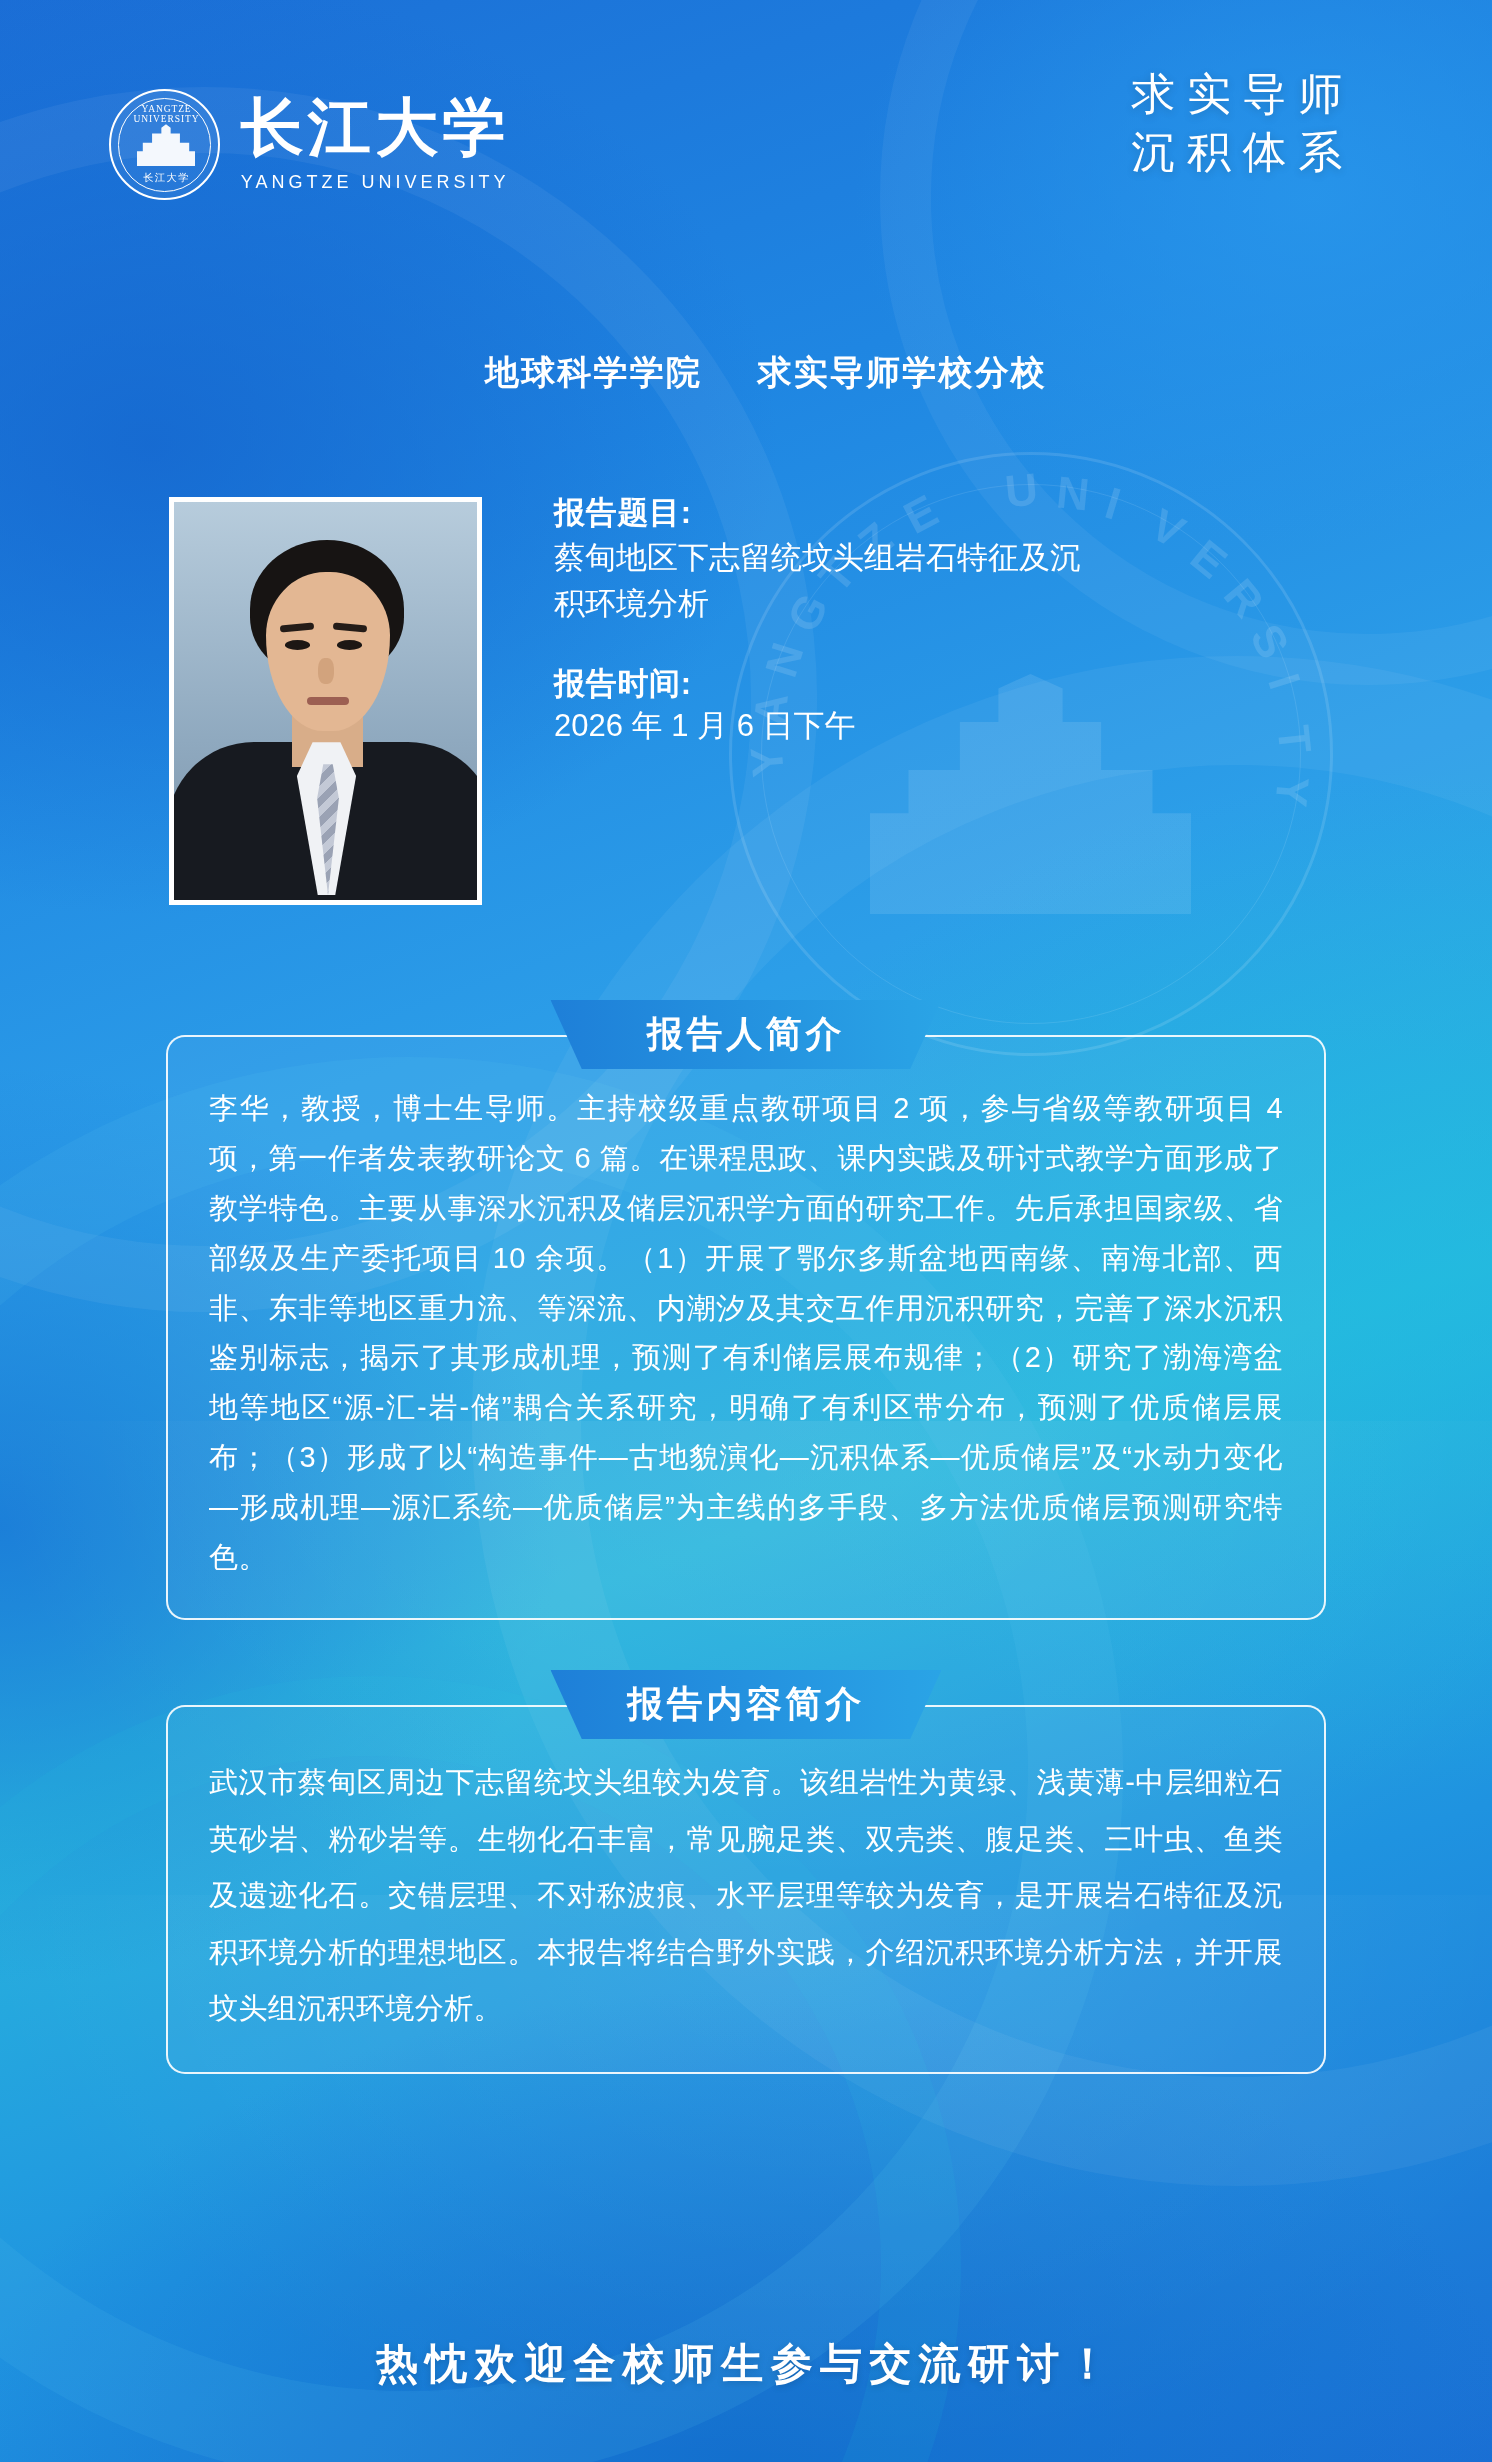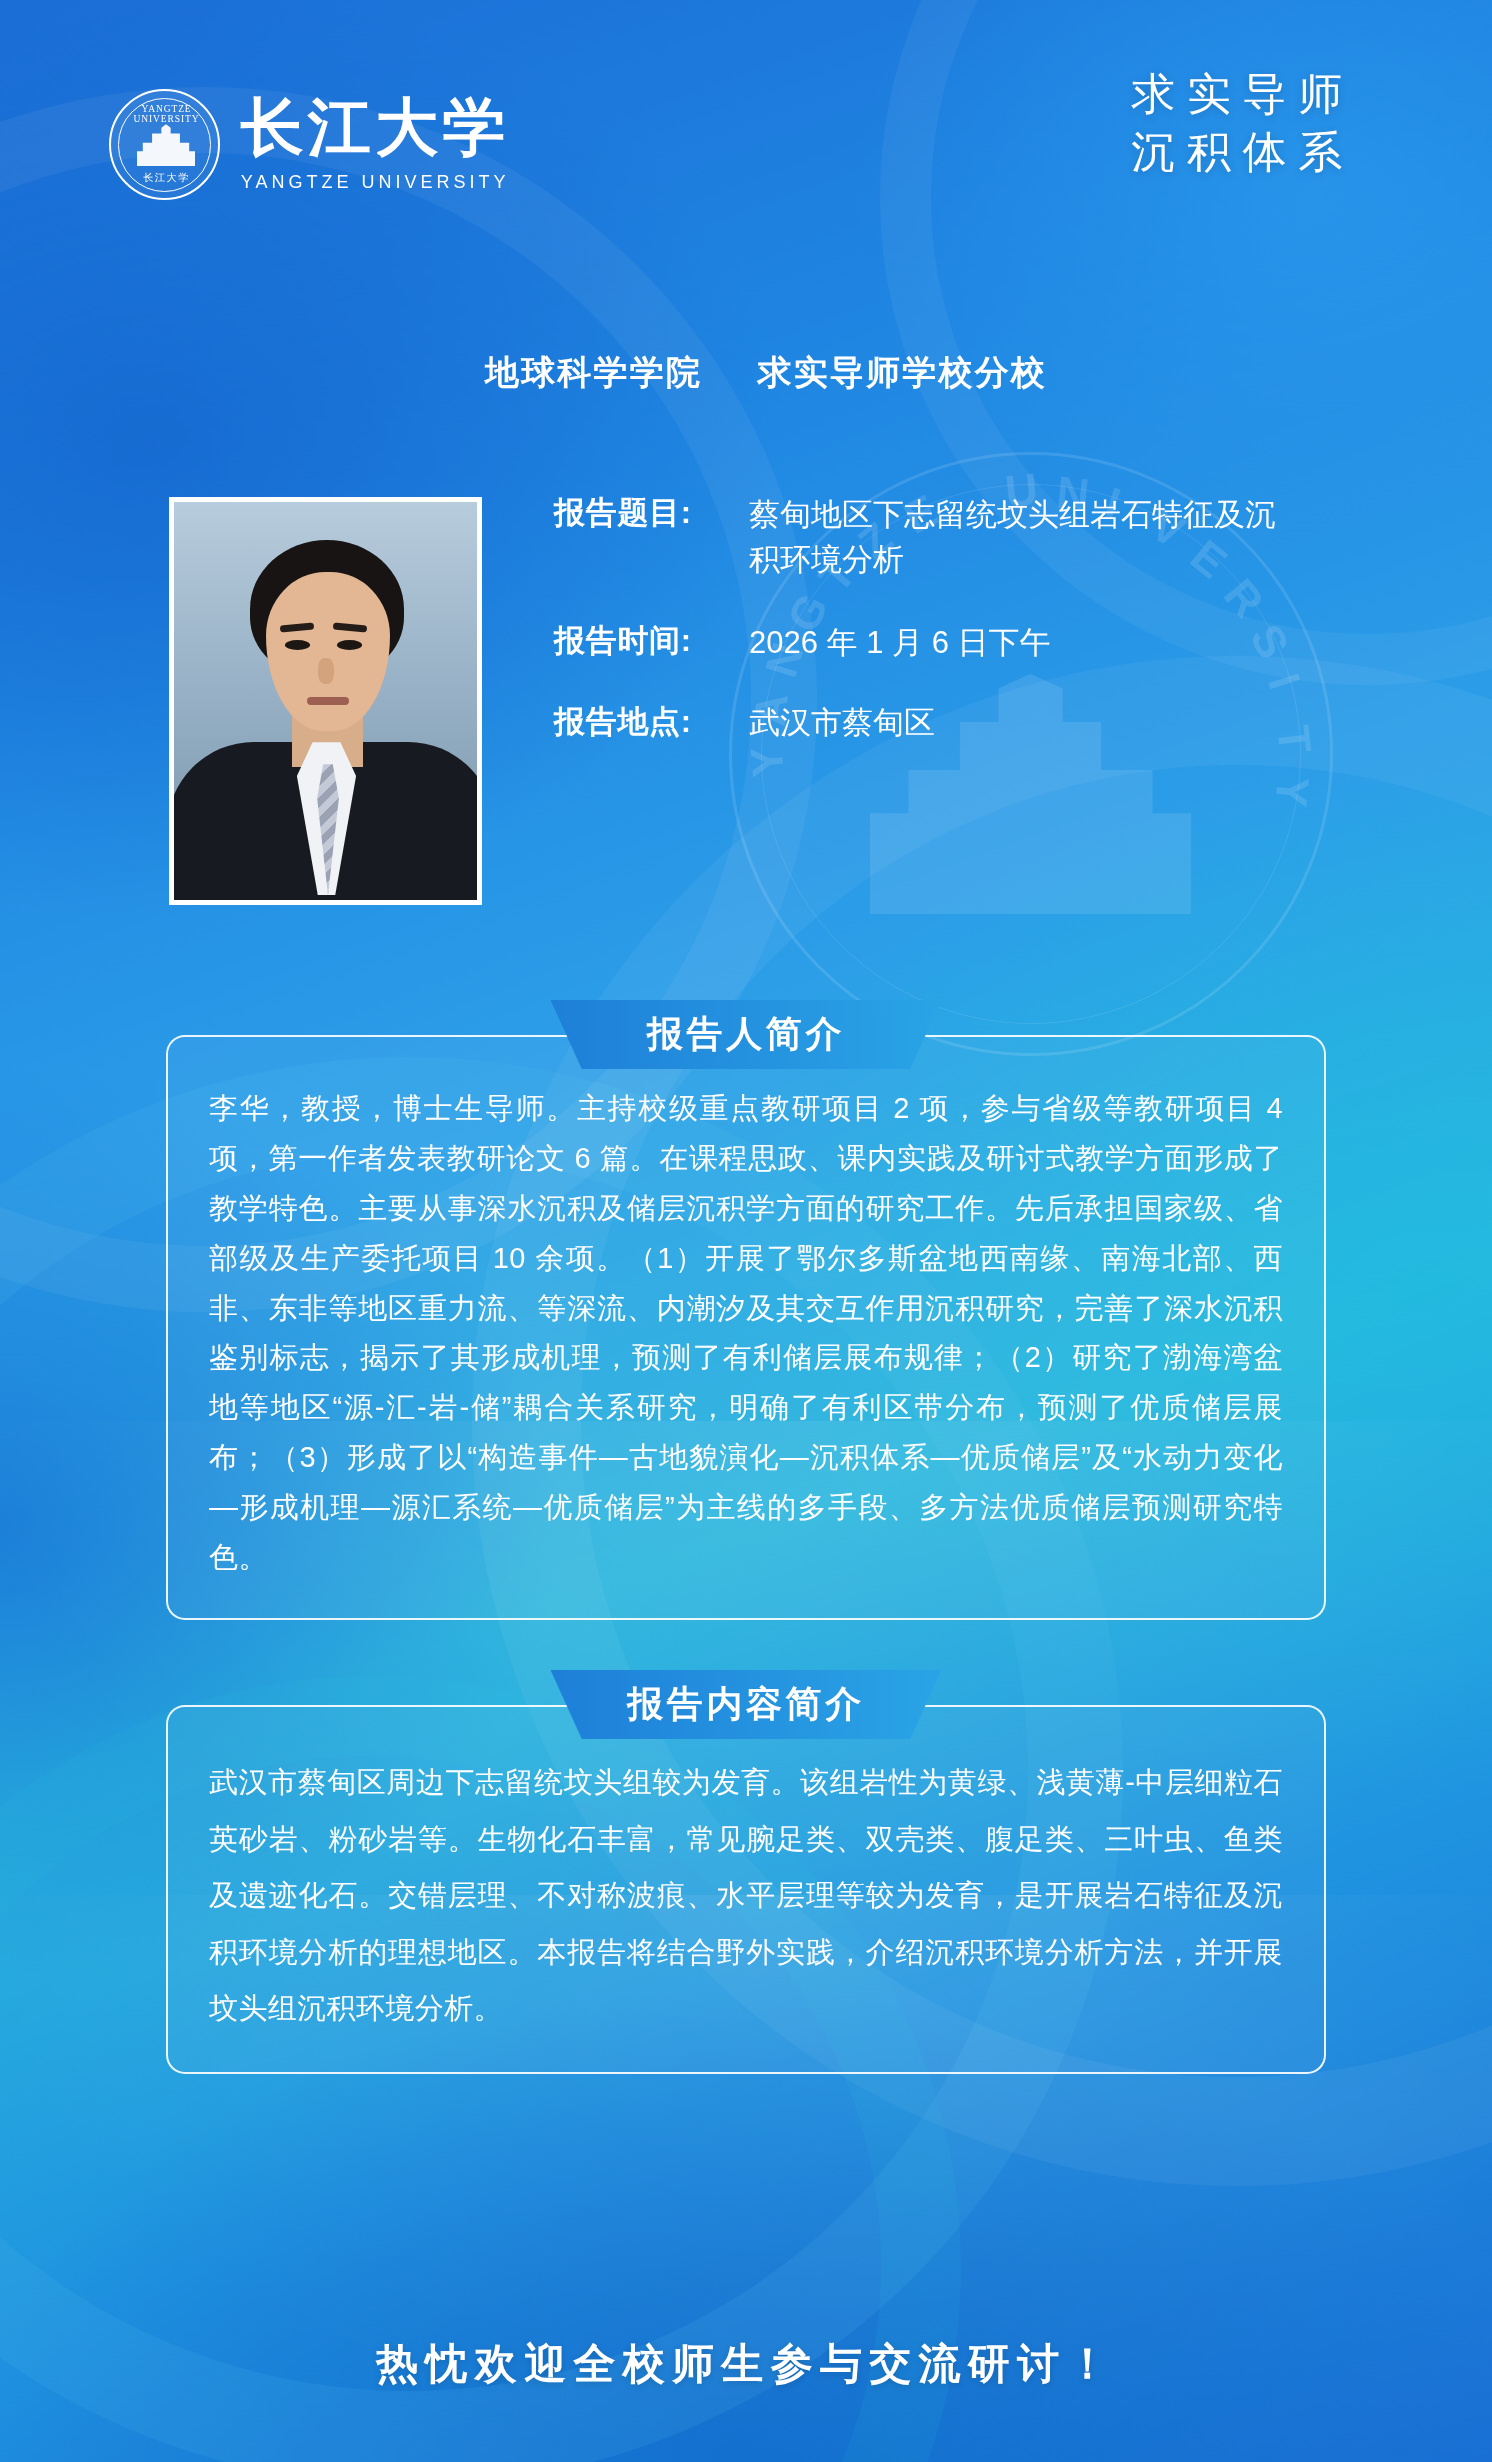--- a/index.html
+++ b/index.html
@@ -319,20 +319,21 @@
   .fields {
     position: absolute;
     left: 554px;
     top: 0;
     width: 860px;
   }
   .field {
     display: flex;
     align-items: flex-start;
     margin-bottom: 38px;
+    flex-direction: column;
   }
   .field-label {
     flex: 0 0 auto;
     width: 195px;
     color: #ffffff;
     font-size: 31px;
     font-weight: bold;
     letter-spacing: 0.7px;
     line-height: 1.3;
   }
@@ -500,24 +501,20 @@
 
     <div class="fields">
       <div class="field topic">
         <div class="field-label">报告题目:</div>
         <div class="field-value">蔡甸地区下志留统坟头组岩石特征及沉积环境分析</div>
       </div>
       <div class="field">
         <div class="field-label">报告时间:</div>
         <div class="field-value">2026 年 1 月 6 日下午</div>
       </div>
-      <div class="field">
-        <div class="field-label">报告地点:</div>
-        <div class="field-value">武汉市蔡甸区</div>
-      </div>
     </div>
   </div>
 
   <div class="banner bio-banner">
     <div class="wing left"></div>
     <span>报告人简介</span>
     <div class="wing right"></div>
   </div>
   <div class="card bio">
     <p>李华，教授，博士生导师。主持校级重点教研项目 2 项，参与省级等教研项目 4 项，第一作者发表教研论文 6 篇。在课程思政、课内实践及研讨式教学方面形成了教学特色。主要从事深水沉积及储层沉积学方面的研究工作。先后承担国家级、省部级及生产委托项目 10 余项。（1）开展了鄂尔多斯盆地西南缘、南海北部、西非、东非等地区重力流、等深流、内潮汐及其交互作用沉积研究，完善了深水沉积鉴别标志，揭示了其形成机理，预测了有利储层展布规律；（2）研究了渤海湾盆地等地区“源-汇-岩-储”耦合关系研究，明确了有利区带分布，预测了优质储层展布；（3）形成了以“构造事件—古地貌演化—沉积体系—优质储层”及“水动力变化—形成机理—源汇系统—优质储层”为主线的多手段、多方法优质储层预测研究特色。</p>

